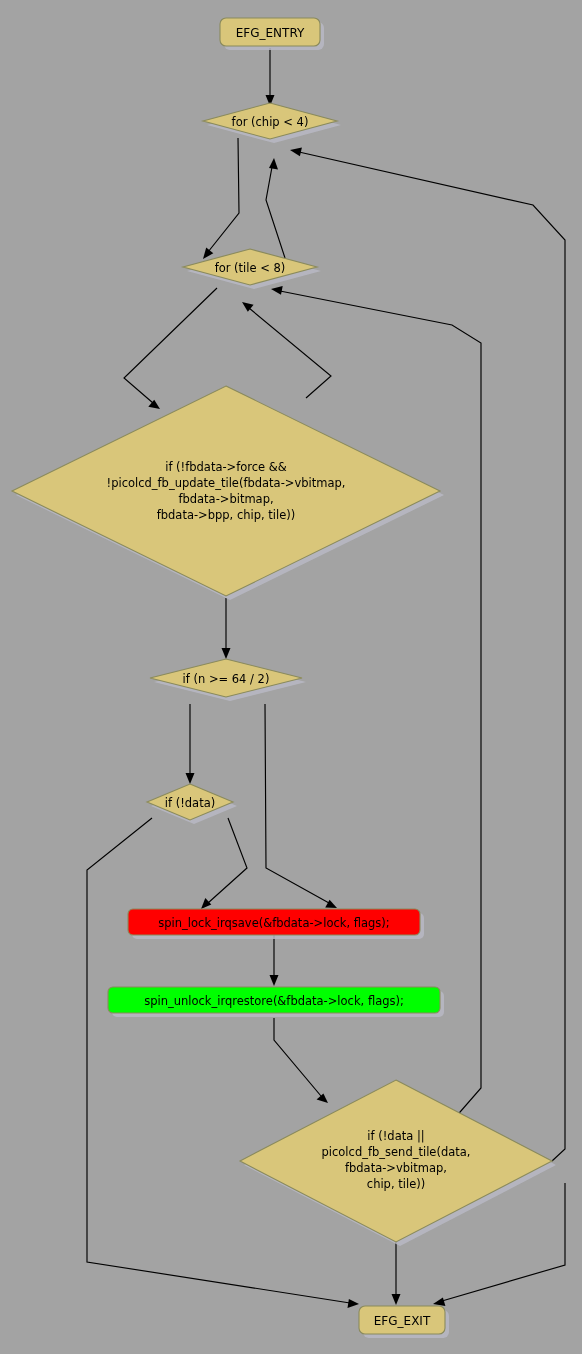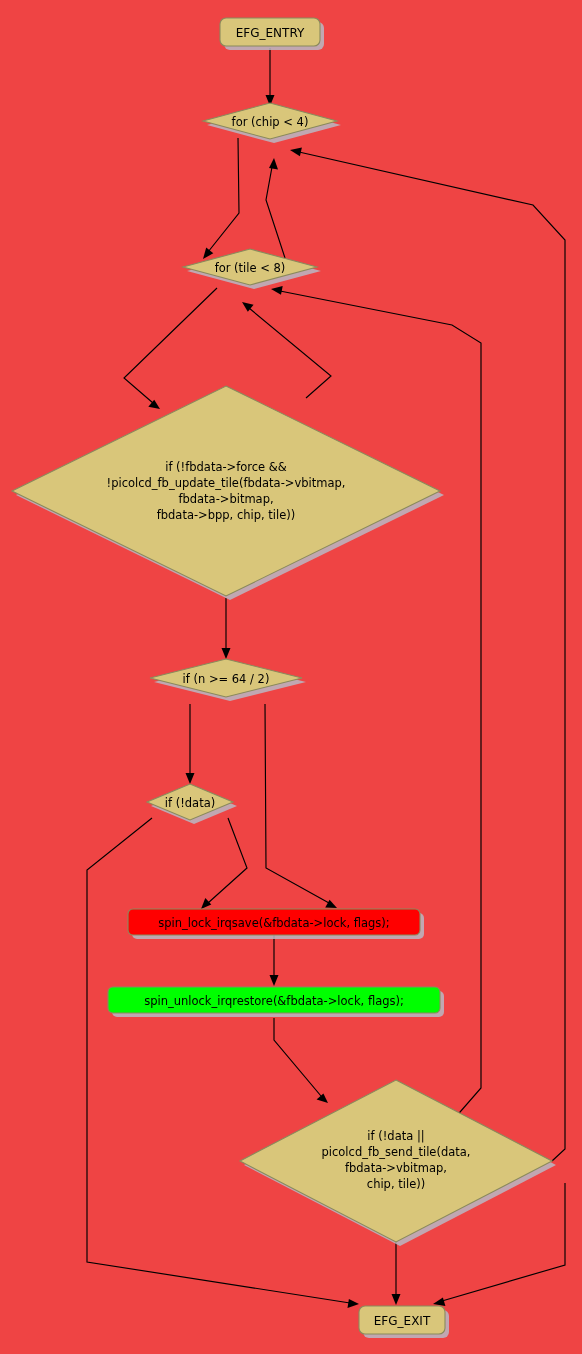--- a/index.html
+++ b/index.html
@@ -10,21 +10,21 @@
   body {
     font-family: "DejaVu Sans", sans-serif;
     width: 582px;
     height: 1354px;
     overflow: hidden;
   }
   #diagram-root {
     position: relative;
     width: 582px;
     height: 1354px;
-    background: #ef4444;
+    background: #a3a3a3;
   }
   svg#flowchart {
     display: block;
     width: 582px;
     height: 1354px;
   }
   .node-shape {
     stroke: #8A8A5C;
     stroke-width: 1.1;
   }

